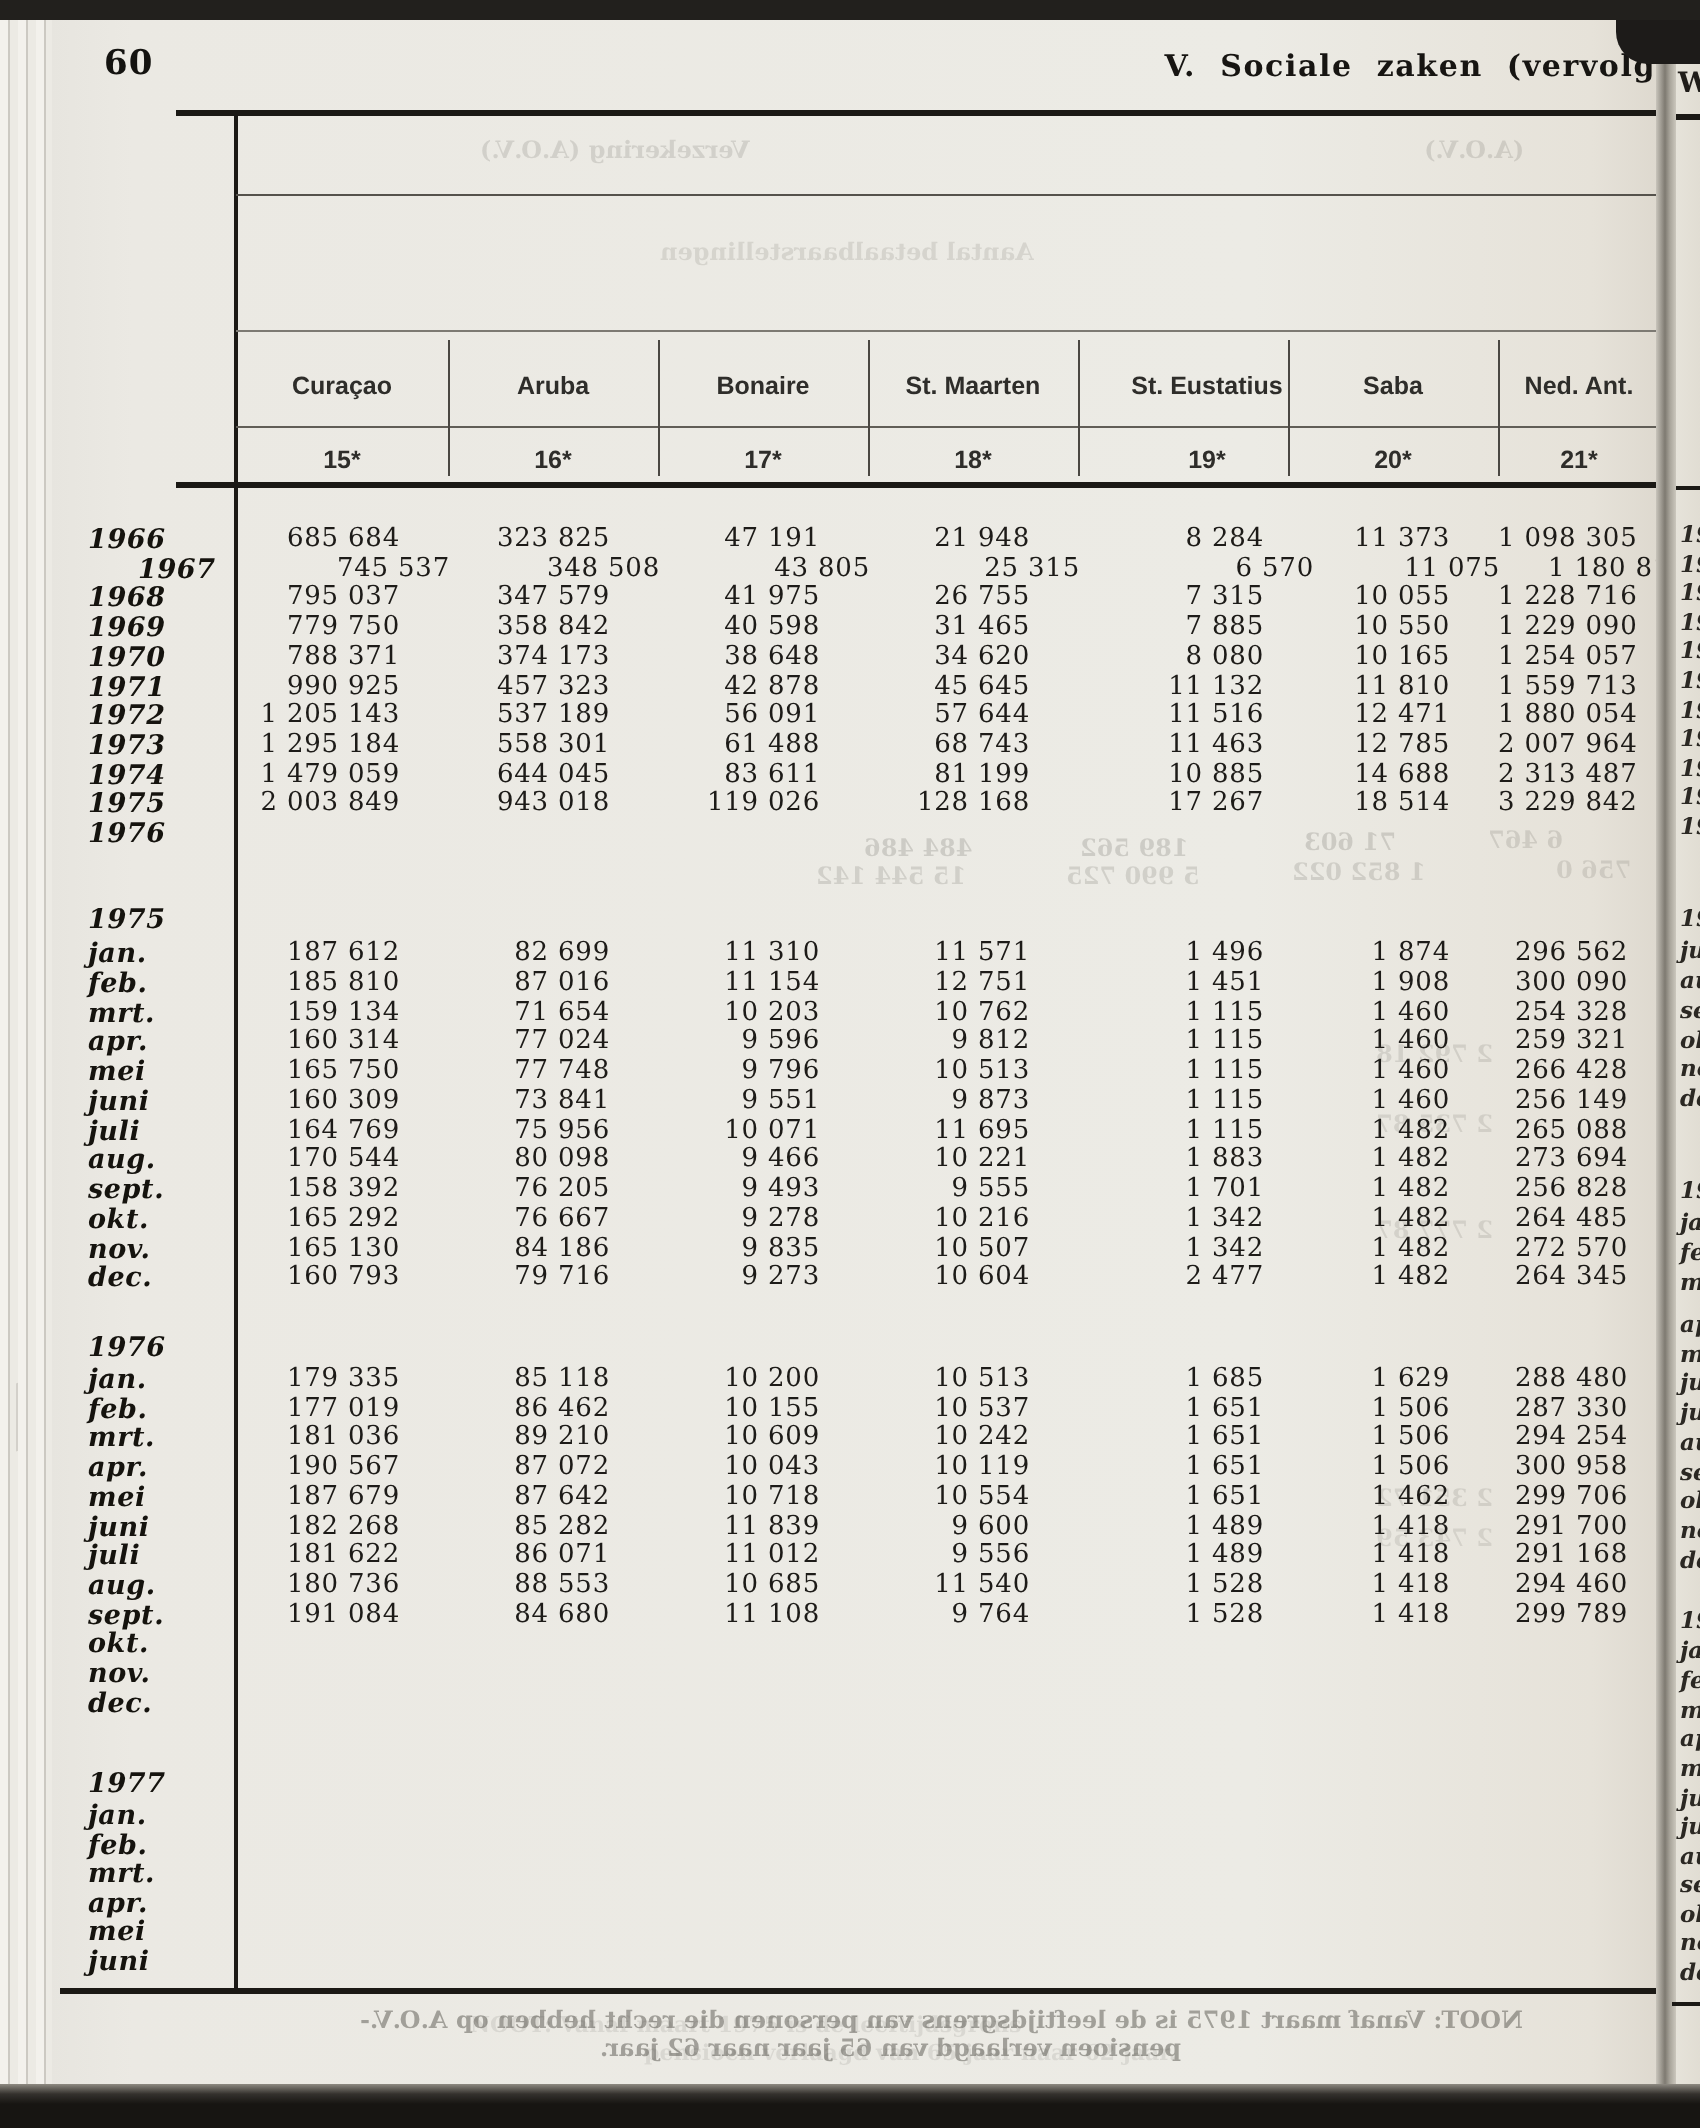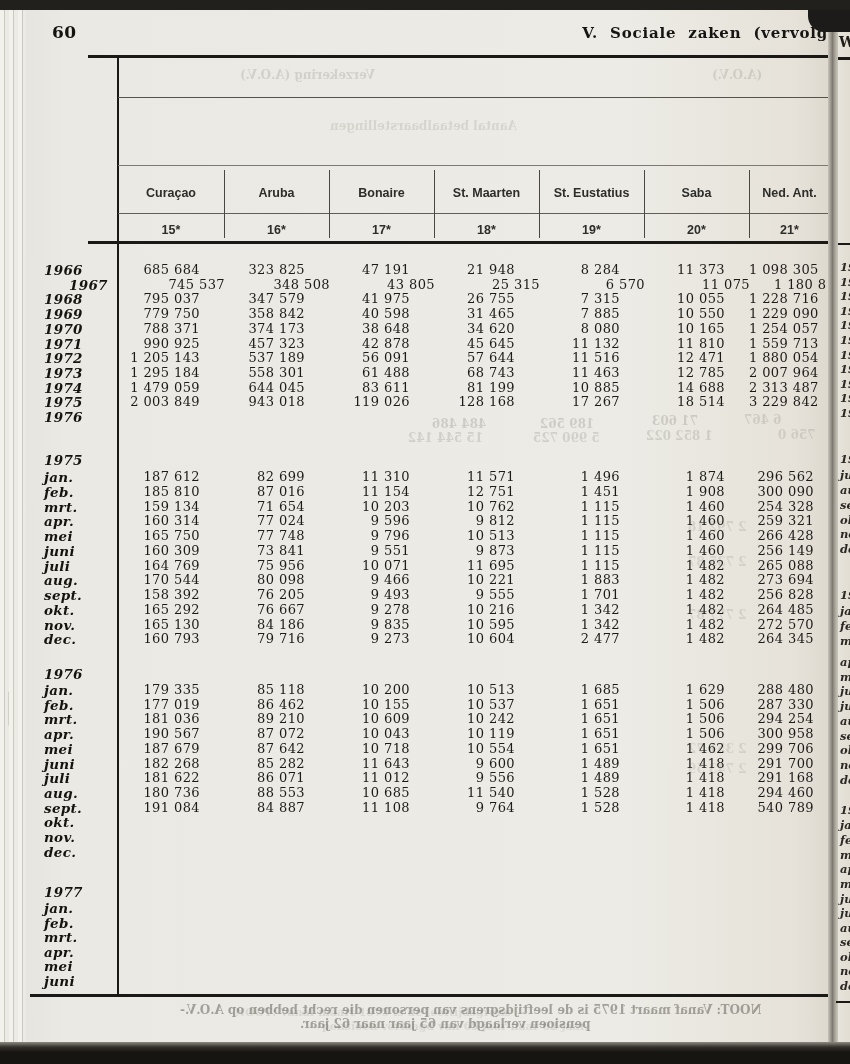--- a/index.html
+++ b/index.html
@@ -27,21 +27,21 @@
   .pagenum{position:absolute;left:52px;top:22px;font:bold 17px "DejaVu Serif",serif;color:#141310;letter-spacing:.5px;}
   .sechead{position:absolute;left:400px;top:24px;width:428px;text-align:right;
     font:bold 15px "DejaVu Serif",serif;color:#171512;letter-spacing:.8px;word-spacing:6px;white-space:nowrap;}
   .title{position:absolute;left:118px;top:69px;width:710px;text-align:center;
     font:bold 13px "Liberation Sans",sans-serif;color:#2d2c29;letter-spacing:.2px;word-spacing:2px;}
   .sub1{position:absolute;left:118px;top:121px;width:710px;text-align:center;
     font:bold 12.5px "Liberation Sans",sans-serif;color:#2d2c29;}
   .sub2{position:absolute;left:118px;top:139px;width:710px;text-align:center;
     font:bold 12.5px "Liberation Sans",sans-serif;color:#2d2c29;}
   .col1{left:118px;width:106px}.col2{left:224px;width:105px}.col3{left:329px;width:105px}
-  .col4{left:434px;width:105px}.col5{left:539px;width:105px}.col6{left:644px;width:105px}
+  .col4{left:434px;width:105px}.col5{left:551px;width:105px}.col6{left:644px;width:105px}
   .col7{left:749px;width:81px}
   .hc{position:absolute;text-align:center;font:bold 12.5px "Liberation Sans",sans-serif;
       color:#2e2d2a;white-space:nowrap;}
   .h-label{top:186px;}
   .h-num{top:223px;}
   .row{position:absolute;left:0;width:850px;height:15px;}
   .cell{position:absolute;top:0;height:15px;text-align:right;box-sizing:border-box;
     font:13px "DejaVu Serif",serif;color:#1d1b18;letter-spacing:.4px;padding-right:24px;white-space:nowrap;}
   .cell.col7{padding-right:16px;}
   .row-label{position:absolute;left:44px;width:72px;
@@ -302,21 +302,21 @@
         <span class="cell col4">10 216</span>
         <span class="cell col5">1 342</span>
         <span class="cell col6">1 482</span>
         <span class="cell col7">264 485</span>
       </div>
       <div class="row" style="top: 616.5px;">
         <span class="row-label">nov.</span>
         <span class="cell col1">165 130</span>
         <span class="cell col2">84 186</span>
         <span class="cell col3">9 835</span>
-        <span class="cell col4">10 595</span>
+        <span class="cell col4">10 507</span>
         <span class="cell col5">1 342</span>
         <span class="cell col6">1 482</span>
         <span class="cell col7">272 570</span>
       </div>
       <div class="row" style="top: 631.25px;">
         <span class="row-label">dec.</span>
         <span class="cell col1">160 793</span>
         <span class="cell col2">79 716</span>
         <span class="cell col3">9 273</span>
         <span class="cell col4">10 604</span>
@@ -372,21 +372,21 @@
         <span class="cell col3">10 718</span>
         <span class="cell col4">10 554</span>
         <span class="cell col5">1 651</span>
         <span class="cell col6">1 462</span>
         <span class="cell col7">299 706</span>
       </div>
       <div class="row" style="top: 755.5px;">
         <span class="row-label">juni</span>
         <span class="cell col1">182 268</span>
         <span class="cell col2">85 282</span>
-        <span class="cell col3">11 643</span>
+        <span class="cell col3">11 839</span>
         <span class="cell col4">9 600</span>
         <span class="cell col5">1 489</span>
         <span class="cell col6">1 418</span>
         <span class="cell col7">291 700</span>
       </div>
       <div class="row" style="top: 770.2px;">
         <span class="row-label">juli</span>
         <span class="cell col1">181 622</span>
         <span class="cell col2">86 071</span>
         <span class="cell col3">11 012</span>
@@ -401,26 +401,26 @@
         <span class="cell col2">88 553</span>
         <span class="cell col3">10 685</span>
         <span class="cell col4">11 540</span>
         <span class="cell col5">1 528</span>
         <span class="cell col6">1 418</span>
         <span class="cell col7">294 460</span>
       </div>
       <div class="row" style="top: 799.6px;">
         <span class="row-label">sept.</span>
         <span class="cell col1">191 084</span>
-        <span class="cell col2">84 887</span>
+        <span class="cell col2">84 680</span>
         <span class="cell col3">11 108</span>
         <span class="cell col4">9 764</span>
         <span class="cell col5">1 528</span>
         <span class="cell col6">1 418</span>
-        <span class="cell col7">540 789</span>
+        <span class="cell col7">299 789</span>
       </div>
       <div class="row" style="top: 814.3px;">
         <span class="row-label">okt.</span>
       </div>
       <div class="row" style="top: 829px;">
         <span class="row-label">nov.</span>
       </div>
       <div class="row" style="top: 843.7px;">
         <span class="row-label">dec.</span>
       </div>

